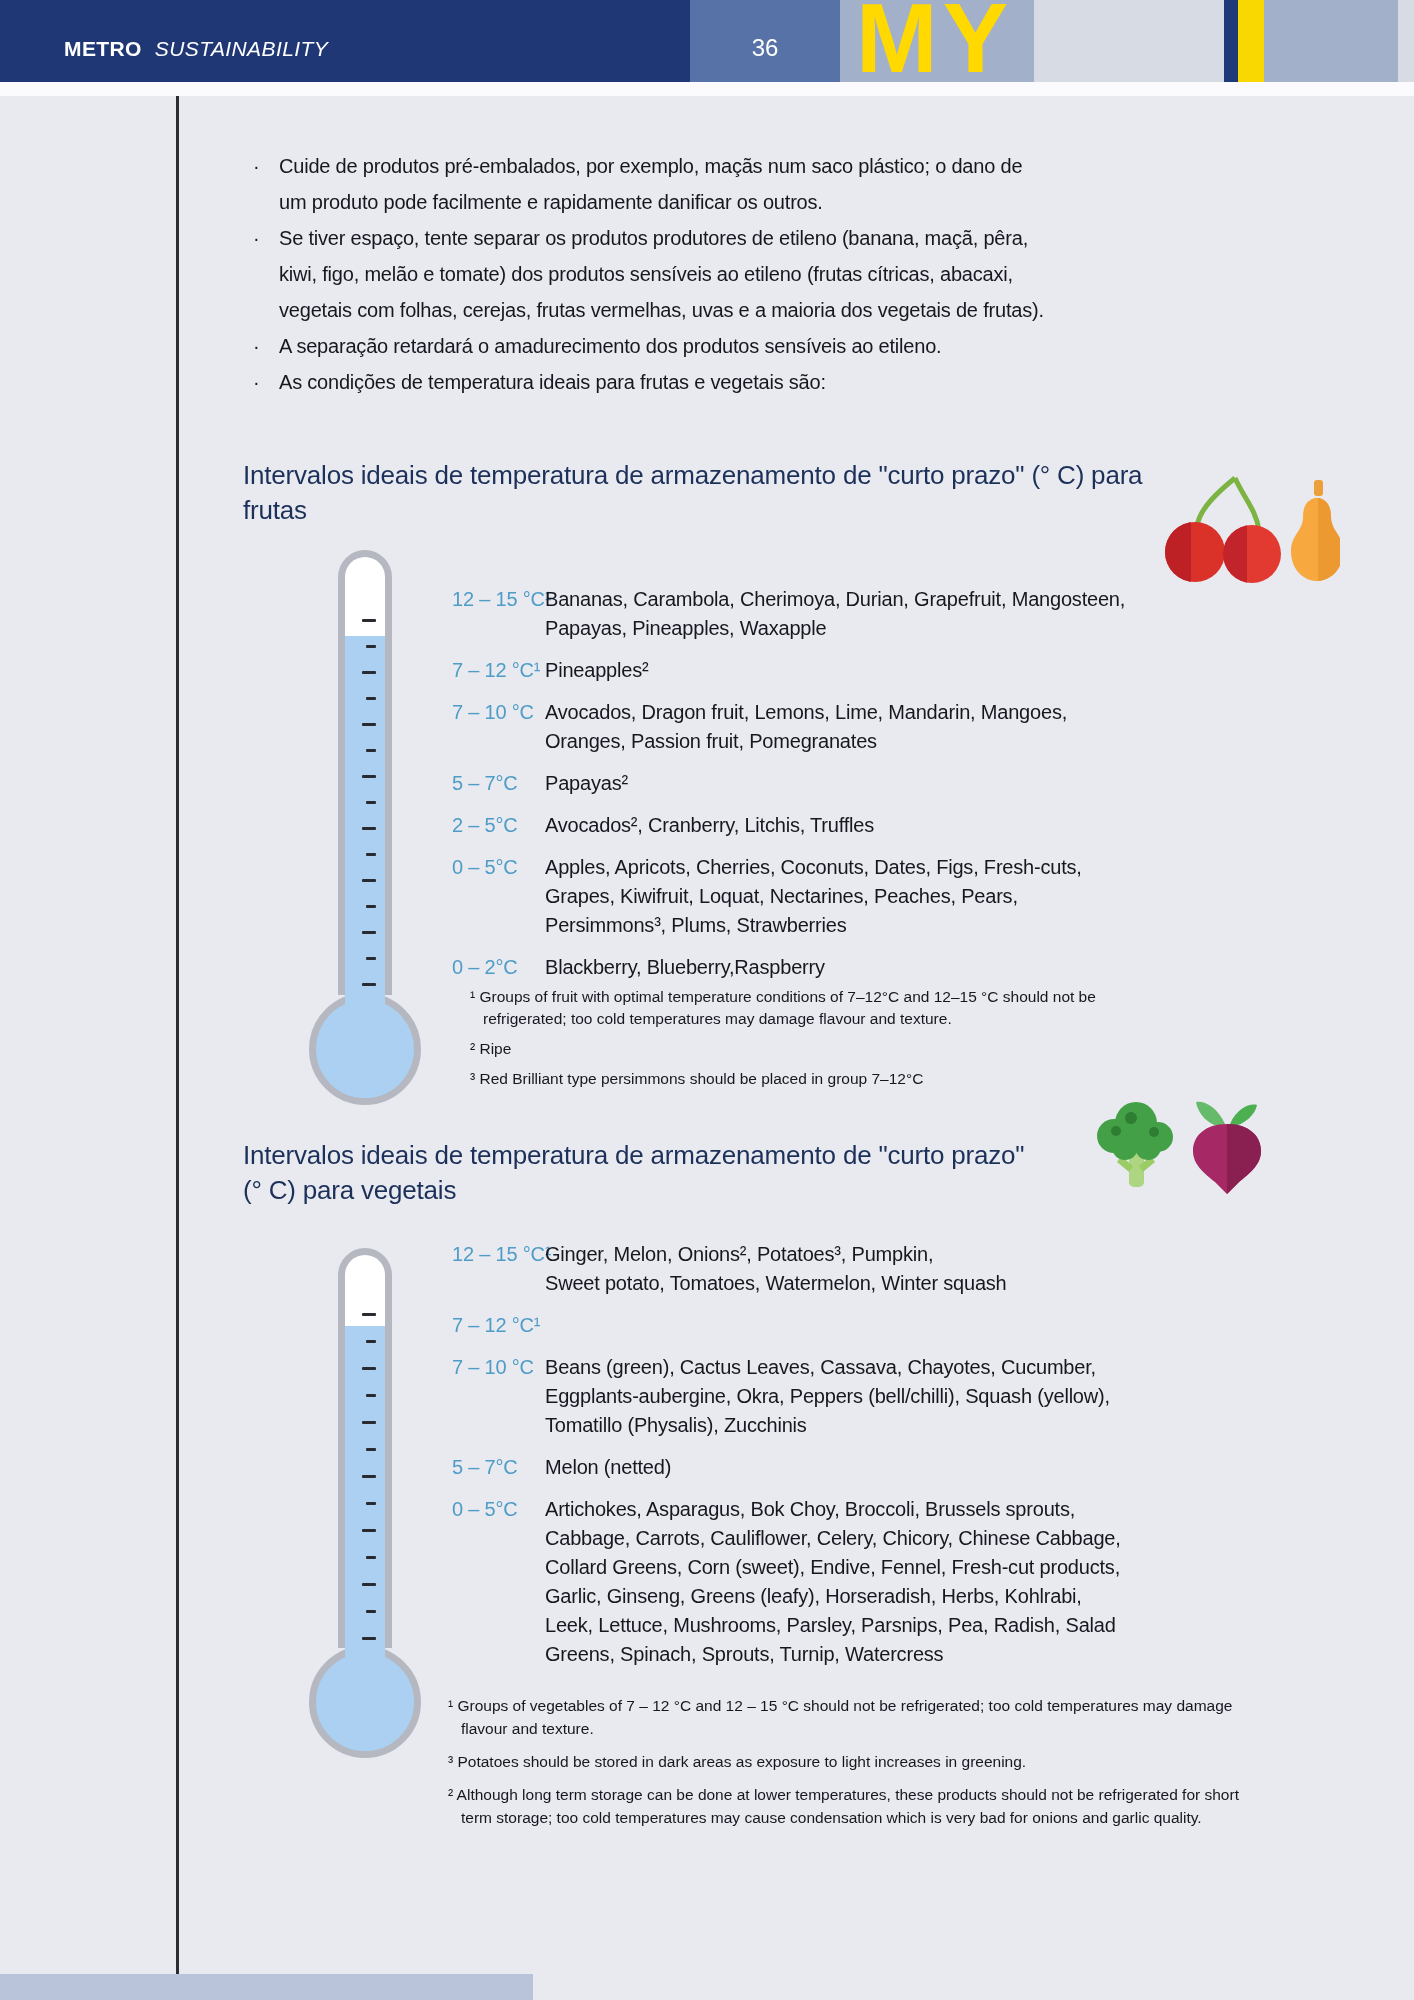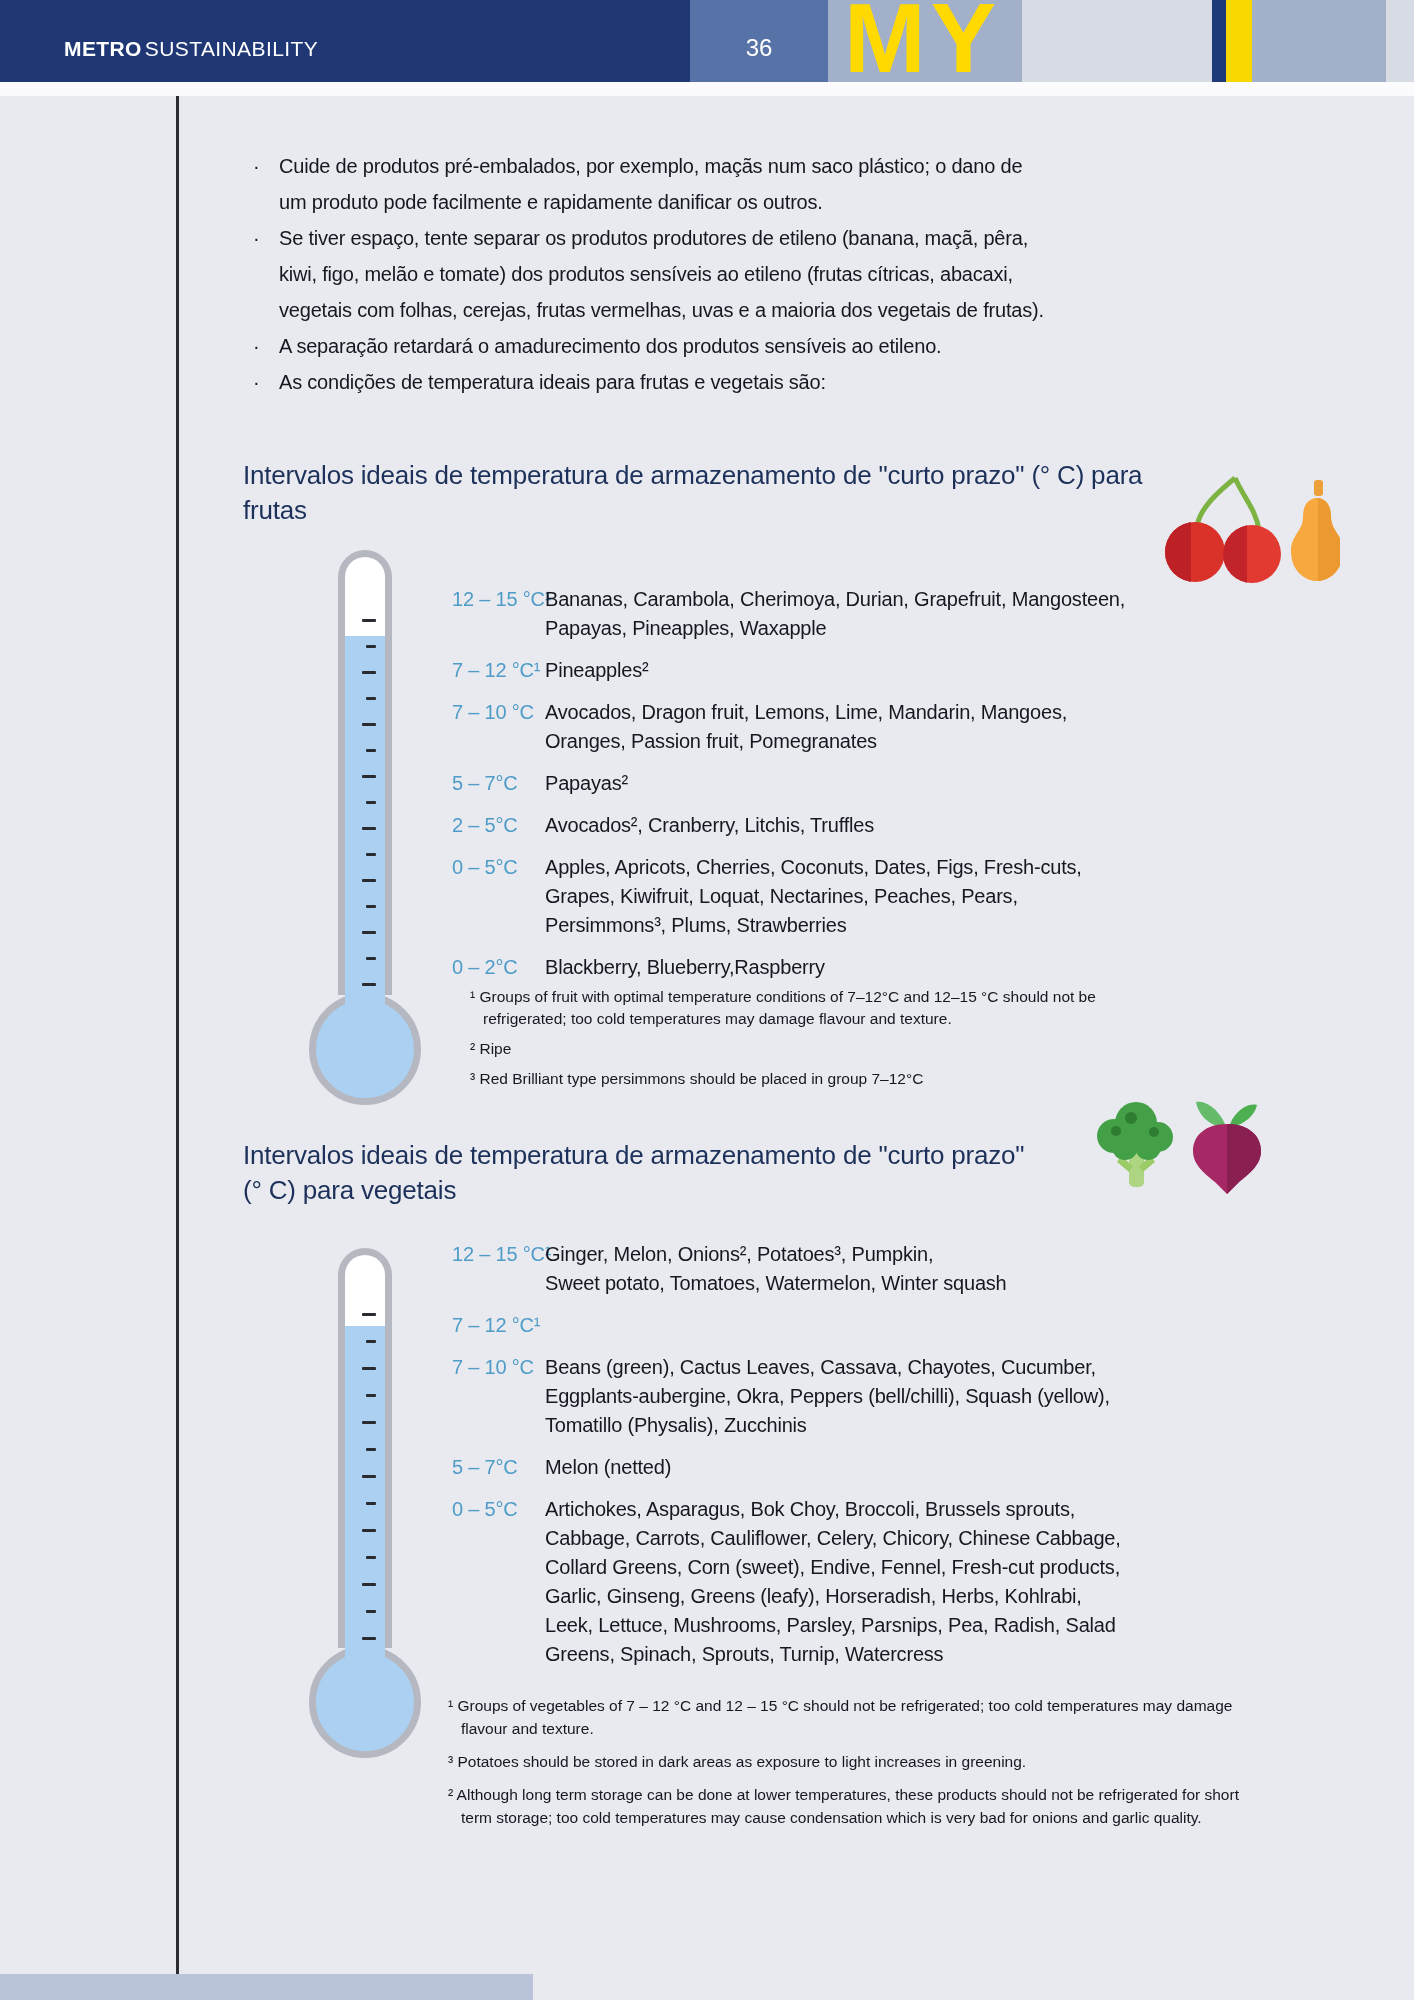--- a/index.html
+++ b/index.html
@@ -7,22 +7,22 @@
     width:1414px;height:2000px;position:relative;overflow:hidden;
     background:#e8eaf0;
     font-family:"Liberation Sans", sans-serif;
     color:#17171f;
   }
   
   .top-bar{position:absolute;top:0;left:0;width:1414px;height:82px;display:flex;}
   .seg-navy{width:690px;background:#1f3875;display:flex;align-items:center;box-sizing:border-box;padding-left:64px;padding-top:16px;}
   .brand{color:#fff;font-size:21px;letter-spacing:.4px;white-space:nowrap;}
   .brand .b{font-weight:800;}
-  .brand .r{font-weight:400;margin-left:3px;}
-  .seg-page{width:138px;background:#5672a7;color:#fff;display:flex;align-items:center;justify-content:center;font-size:24px;box-sizing:border-box;padding-top:14px;}
+  .brand .r{font-weight:400;margin-left:13px;font-style:italic;}
+  .seg-page{width:150px;background:#5672a7;color:#fff;display:flex;align-items:center;justify-content:center;font-size:24px;box-sizing:border-box;padding-top:14px;}
   .seg-stripes{position:relative;flex:1;background:#a3b0ca;overflow:hidden;}
   .my{position:absolute;left:16px;top:-8px;font-size:98px;line-height:92px;font-weight:800;color:#ffd900;letter-spacing:5px;}
   .stripe{position:absolute;top:0;height:82px;}
   .st-light1{left:194px;width:190px;background:#d7dbe4;}
   .st-navy{left:384px;width:14px;background:#1e3a78;}
   .st-yellow{left:398px;width:26px;background:#f8d800;}
   .st-light2{left:558px;width:28px;background:#d7dbe4;}
   .white-band{position:absolute;top:82px;left:0;width:1414px;height:14px;background:#fbfbfd;}
   .v-rule{position:absolute;left:176px;top:96px;width:3px;height:1904px;background:#2b2b33;}
   .bottom-bar{position:absolute;left:0;top:1974px;width:533px;height:26px;background:#b9c4db;}

